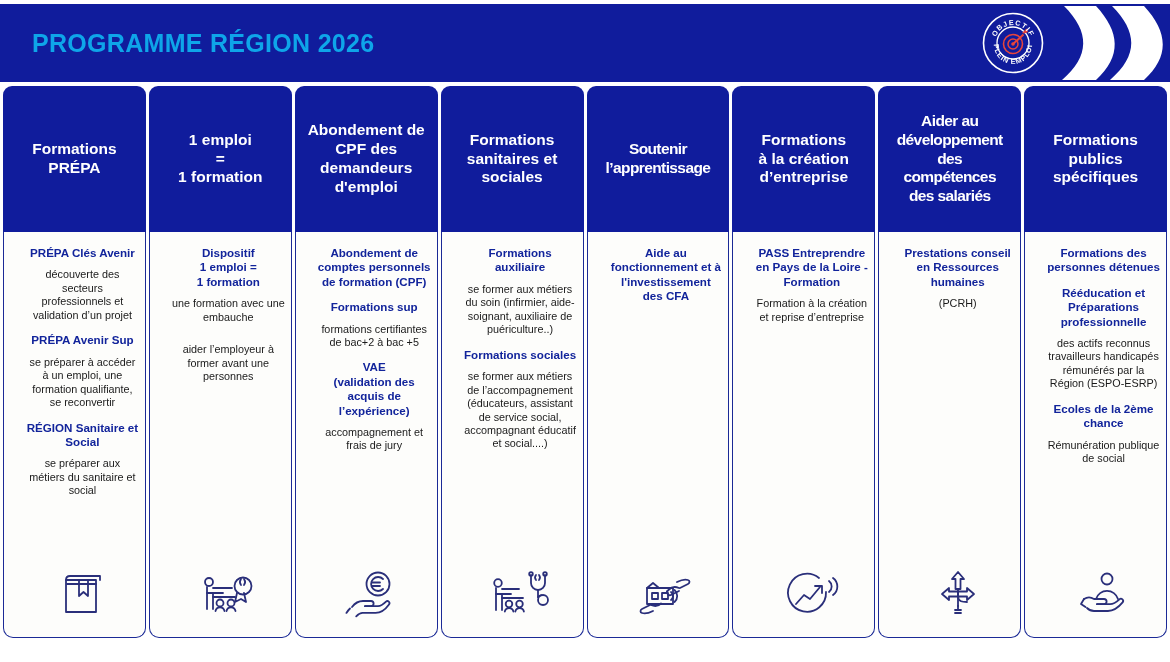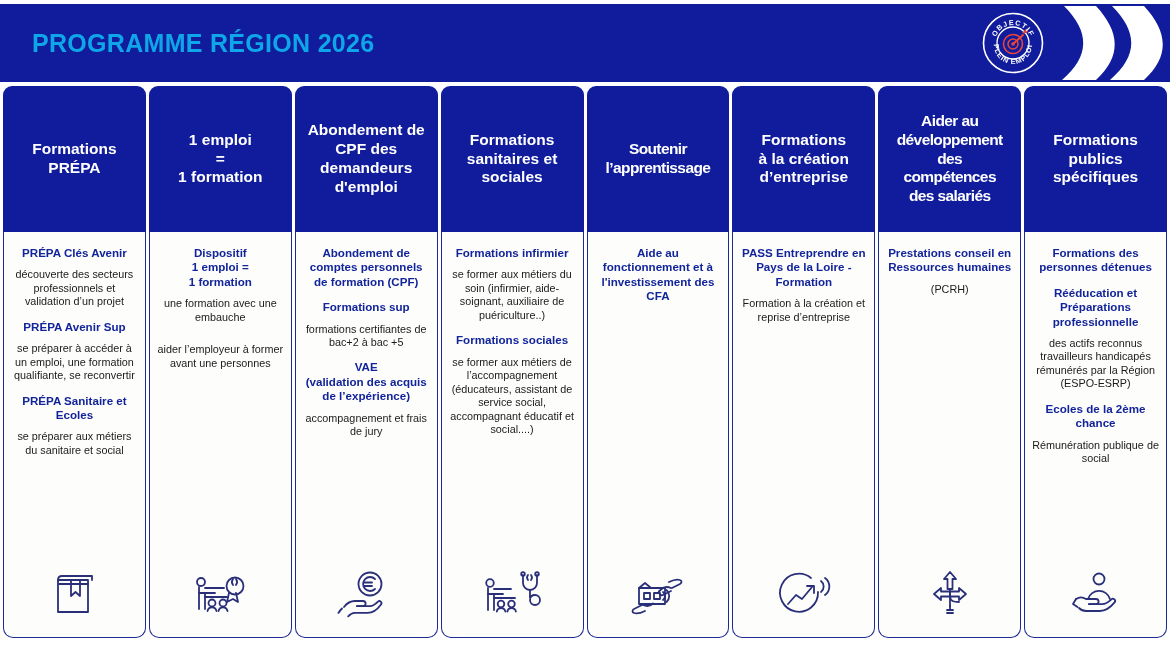--- a/index.html
+++ b/index.html
@@ -81,21 +81,21 @@
     font-stretch: condensed;
     letter-spacing: -0.6px;
   }
 
   .col-body {
     flex: 1;
     background: #fdfdfb;
     border: 1.6px solid #1b2a96;
     border-top: none;
     border-radius: 0 0 10px 10px;
-    padding: 14px 6px 8px 6px;
+    padding: 14px 6px 8px 22px;
     display: flex;
     flex-direction: column;
     align-items: center;
     overflow: hidden;
   }
 
   .entry { width: 100%; text-align: center; margin-bottom: 11px; }
   .entry:last-of-type { margin-bottom: 0; }
   .entry-title {
     color: #12249b;
@@ -171,21 +171,21 @@
       <div class="col-body">
         <div class="entry">
           <div class="entry-title">PRÉPA Clés Avenir</div>
           <div class="entry-desc">découverte des secteurs professionnels et validation d’un projet</div>
         </div>
         <div class="entry">
           <div class="entry-title">PRÉPA Avenir Sup</div>
           <div class="entry-desc">se préparer à accéder à un emploi, une formation qualifiante, se reconvertir</div>
         </div>
         <div class="entry">
-          <div class="entry-title">PRÉPA Sanitaire et Ecoles</div>
+          <div class="entry-title">RÉGION Sanitaire et Social</div>
           <div class="entry-desc">se préparer aux métiers du sanitaire et social</div>
         </div>
         <div class="icon-slot">
           <svg width="56" height="56" viewBox="0 0 56 56" fill="none" stroke="#2a2f7a" stroke-width="1.8" stroke-linecap="round" stroke-linejoin="round">
             <path d="M12 14 h30 v32 h-30 z"></path>
             <path d="M12 14 c0-3 2-4 4-4 h30 v4"></path>
             <path d="M13 18 h29"></path>
             <path d="M25 14 v16 l4.5-4 l4.5 4 v-16"></path>
           </svg>
         </div>
@@ -253,21 +253,21 @@
         </div>
       </div>
     </div>
 
     <div class="col">
       <div class="col-head">
         <div class="col-head-text">Formations<br>sanitaires et<br>sociales</div>
       </div>
       <div class="col-body">
         <div class="entry">
-          <div class="entry-title">Formations infirmier</div>
+          <div class="entry-title">Formations auxiliaire</div>
           <div class="entry-desc">se former aux métiers du soin (infirmier, aide-soignant, auxiliaire de puériculture..)</div>
         </div>
         <div class="entry">
           <div class="entry-title">Formations sociales</div>
           <div class="entry-desc">se former aux métiers de l’accompagnement (éducateurs, assistant de service social, accompagnant éducatif et social....)</div>
         </div>
         <div class="icon-slot">
           <svg width="66" height="56" viewBox="0 0 66 56" fill="none" stroke="#2a2f7a" stroke-width="1.8" stroke-linecap="round" stroke-linejoin="round">
             <circle cx="11" cy="17" r="3.8"></circle>
             <path d="M9 22 v22"></path>

